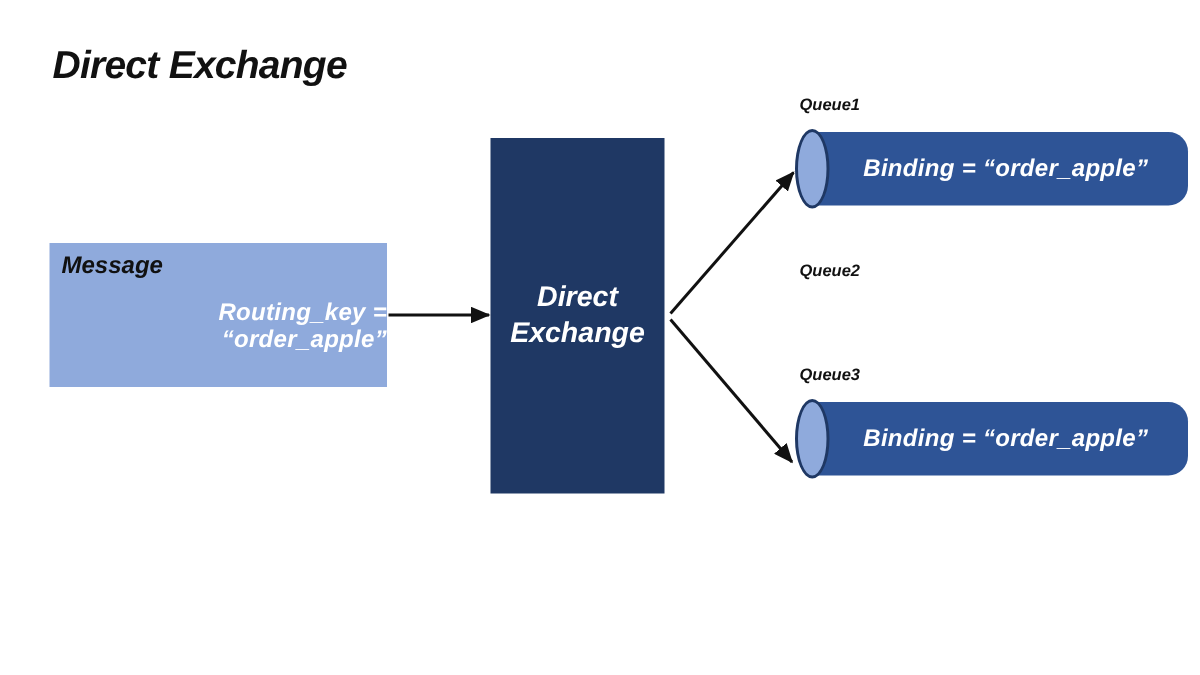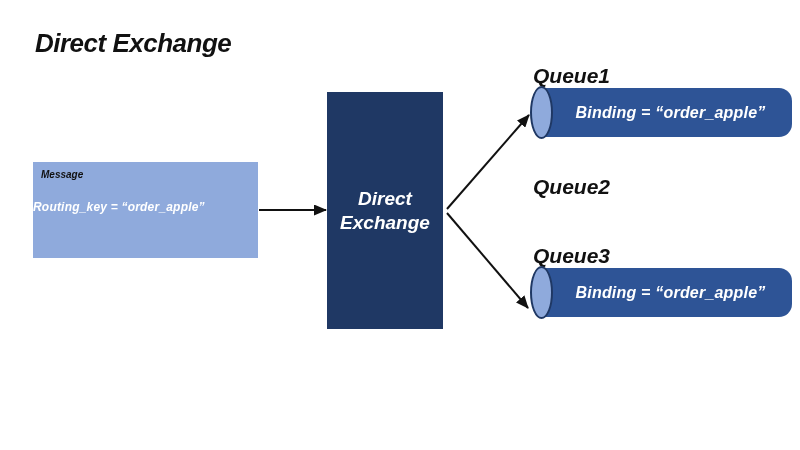--- a/index.html
+++ b/index.html
@@ -28,26 +28,26 @@
   }
 
   
   .message-box {
     position: absolute; left: 33px; top: 162px;
     width: 225px; height: 96px;
     background: var(--message-fill);
   }
   .message-label {
     position: absolute; left: 8px; top: 7px;
-    font-size: 10px; font-weight: 700; color: var(--text-dark);
+    font-size: 16px; font-weight: 700; color: var(--text-dark);
   }
   .message-routing {
     position: absolute; left: 0; right: 0; top: 38px;
-    text-align: left;
-    font-size: 12px; font-weight: 700; color: var(--text-light);
+    text-align: right;
+    font-size: 16px; font-weight: 700; color: var(--text-light);
     letter-spacing: 0.2px;
   }
 
   
   .exchange-box {
     position: absolute; left: 327px; top: 92px;
     width: 116px; height: 237px;
     background: var(--exchange-fill);
     display: flex; align-items: center; justify-content: center;
   }
@@ -58,21 +58,21 @@
     width: 100px;
   }
 
   
   .queue { position: absolute; left: 530px; width: 240px; height: 78px; }
   .queue-1 { top: 64px; }
   .queue-2 { top: 175px; }
   .queue-3 { top: 244px; }
   .queue-label {
     position: absolute; left: 3px; top: 0;
-    font-size: 21px; font-weight: 700; color: var(--text-dark);
+    font-size: 11px; font-weight: 700; color: var(--text-dark);
   }
   .queue-cyl { position: absolute; left: 0; top: 24px; width: 262px; height: 49px; }
   .queue-cyl-body {
     position: absolute; left: 11px; right: 0; top: 0; bottom: 0;
     background: var(--queue-body);
     border-radius: 0 13px 13px 0;
     display: flex; align-items: center; justify-content: center;
   }
   .queue-binding {
     font-size: 16px; font-weight: 700; color: var(--text-light);

